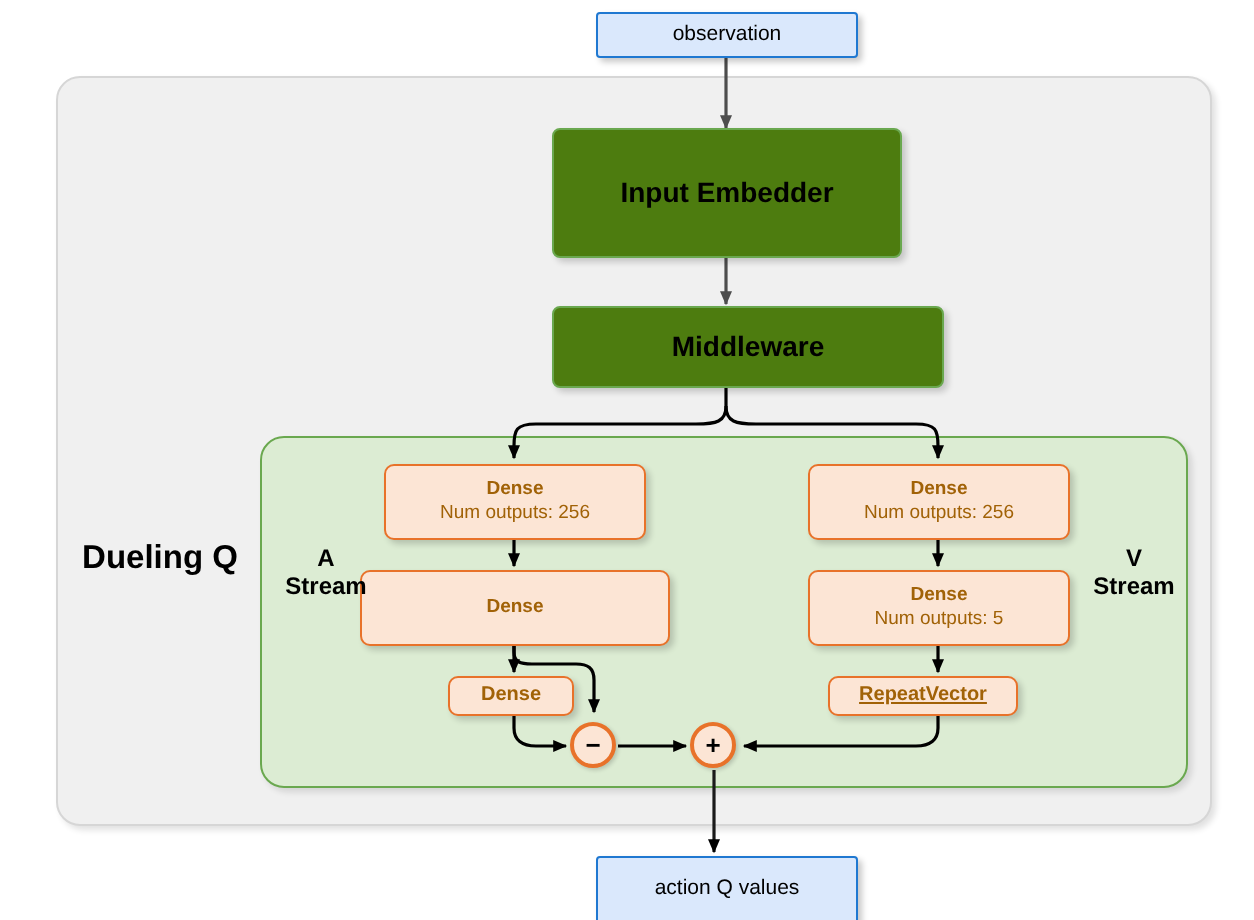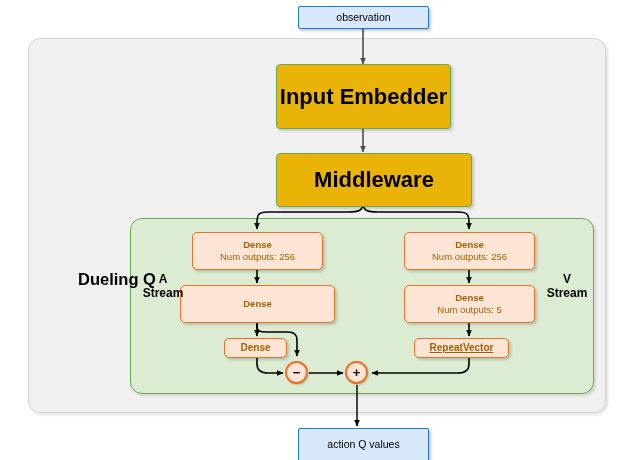--- a/index.html
+++ b/index.html
@@ -52,25 +52,25 @@
     background: #dae8fc;
     border: 1.6px solid #1f78d1;
     border-radius: 2px;
     box-shadow: 2px 2px 3px rgba(0,0,0,0.22);
     font-size: 10.5px;
     color: #000;
     z-index: 6;
   }
   
   .green-box {
-    background: #eab308;
+    background: #4d7c0f;
     border: 1.8px solid #6aa84f;
     border-radius: 4px;
     box-shadow: 2px 2px 3px rgba(0,0,0,0.18);
-    font-size: 22px;
+    font-size: 14px;
     font-weight: bold;
     color: #000;
   }
   
   .orange-box {
     background: #fce5d5;
     border: 1.8px solid #e8722a;
     border-radius: 5px;
     box-shadow: 2px 2px 3px rgba(0,0,0,0.18);
     color: #a16207;
@@ -187,21 +187,21 @@
   </div>
 
   <div class="node io-box" style="left:298px; top:428px; width:131px; height:34px;">
     <span>action Q values</span>
   </div>
 
   <div class="node green-box" style="left:276px; top:64px; width:175px; height:65px;">
     <span>Input Embedder</span>
   </div>
 
-  <div class="node green-box" style="left:276px; top:153px; width:196px; height:54px;">
+  <div class="node green-box" style="left:276px; top:153px; width:196px; height:41px;">
     <span>Middleware</span>
   </div>
 
   <div class="node orange-box" style="left:192px; top:232px; width:131px; height:38px;">
     <span class="ob-title">Dense</span>
     <span class="ob-sub">Num outputs: 256</span>
   </div>
 
   <div class="node orange-box" style="left:180px; top:285px; width:155px; height:38px;">
     <span class="ob-title">Dense</span>
@@ -226,21 +226,21 @@
   </div>
 
   <div class="node orange-box small" style="left:414px; top:338px; width:95px; height:20px;text-decoration:underline;">
     <span class="ob-single">RepeatVector</span>
   </div>
 
   <div class="op-circle" style="left:345px; top:361px;">
     <span>+</span>
   </div>
 
-  <div class="text-label label-head" style="left:30px; top:270px; width:100px;padding-left:37px;">
+  <div class="text-label label-head" style="left:30px; top:270px; width:100px;">
     <div>Dueling Q</div>
   </div>
 
   <div class="text-label label-stream" style="left:135px; top:272px; width:56px;">
     <div>A</div>
     <div>Stream</div>
   </div>
 
   <div class="text-label label-stream" style="left:539px; top:272px; width:56px;">
     <div>V</div>

